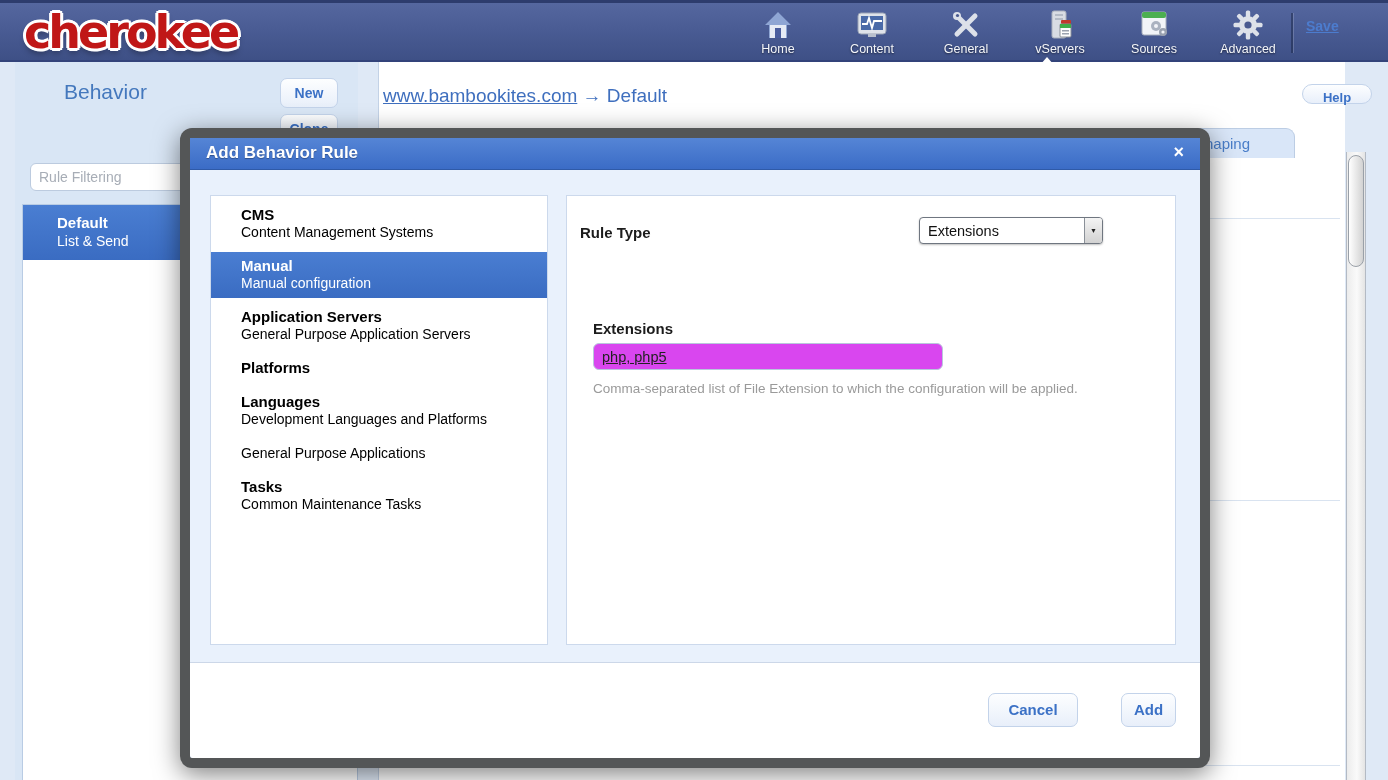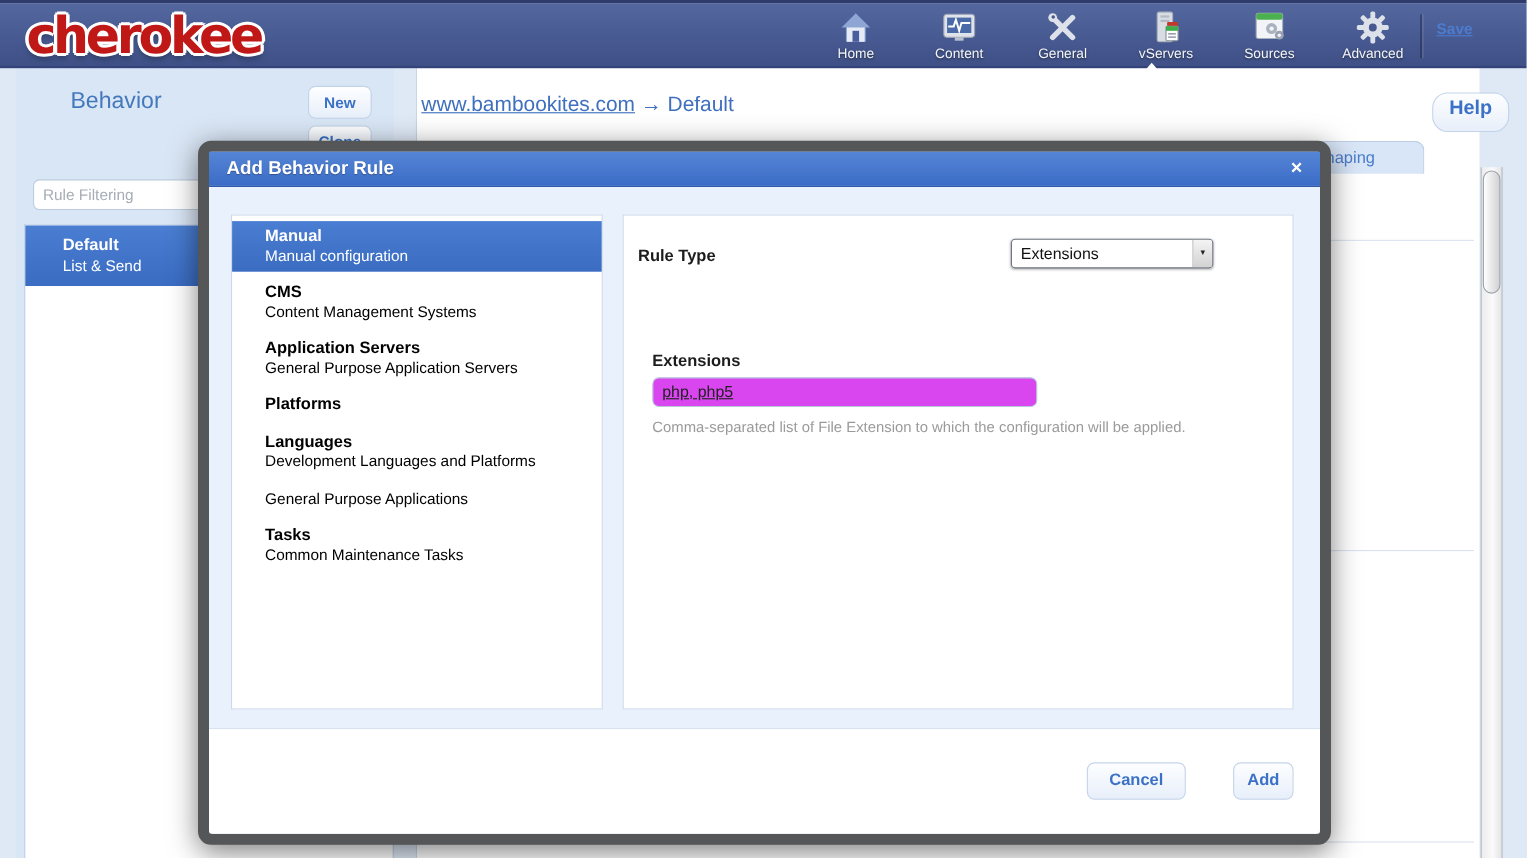--- a/index.html
+++ b/index.html
@@ -42,22 +42,22 @@
   .rule-item { padding:9px 10px 11px 34px; cursor:pointer; }
   .rule-item.selected { background:linear-gradient(180deg,#4a7ed2,#3a6cc2); color:#fff; }
   .rule-item .r-name { font-weight:bold; font-size:15px; }
   .rule-item .r-detail { font-size:14px; margin-top:2px; }
 
   
   .main { position:absolute; left:378px; top:62px; width:967px; height:718px; background:#fff;
     border-left:1px solid #c3d2e6; }
   .breadcrumb { position:absolute; left:383px; top:85px; font-size:19px; color:#3f6fbe; }
   .breadcrumb a { color:#3f6fbe; text-decoration:underline; cursor:pointer; }
-  .help-btn { position:absolute; left:1302px; top:84px; width:70px; height:36px; line-height:26px;
-    border-radius:14px; font-size:18px; }
+  .help-btn { position:absolute; left:1302px; top:84px; width:70px; height:20px; line-height:26px;
+    border-radius:14px; font-size:13px; }
   .tab { position:absolute; top:128px; width:145px; height:30px; background:#d9e6f8;
     border:1px solid #bccde4; border-bottom:none; border-radius:9px 9px 0 0;
     font-size:15px; color:#4a7ec9; text-align:center; line-height:29px; }
   .divline { position:absolute; height:1px; background:#d9e3f0; left:392px; width:948px; }
 
   
   .scroll-track { position:absolute; left:1346px; top:152px; width:20px; height:628px;
     background:linear-gradient(90deg,#ececec,#fafafa 55%,#e4e4e4);
     border-left:1px solid #b3bac4; border-right:1px solid #b3bac4; }
   .scroll-thumb { position:absolute; left:1px; top:3px; width:16px; height:112px;
@@ -222,27 +222,27 @@
 
   <div class="modal">
     <div class="modal-header">
       <div class="modal-title">Add Behavior Rule</div>
       <div class="modal-close">×</div>
     </div>
 
     <div class="modal-body">
 
       <div class="panel cat-panel">
+        <div class="cat-item">
+          <div class="c-title">CMS</div>
+          <div class="c-sub">Content Management Systems</div>
+        </div>
         <div class="cat-item selected">
           <div class="c-title">Manual</div>
           <div class="c-sub">Manual configuration</div>
-        </div>
-        <div class="cat-item">
-          <div class="c-title">CMS</div>
-          <div class="c-sub">Content Management Systems</div>
         </div>
         <div class="cat-item">
           <div class="c-title">Application Servers</div>
           <div class="c-sub">General Purpose Application Servers</div>
         </div>
         <div class="cat-item">
           <div class="c-title">Platforms</div>
         </div>
         <div class="cat-item">
           <div class="c-title">Languages</div>

